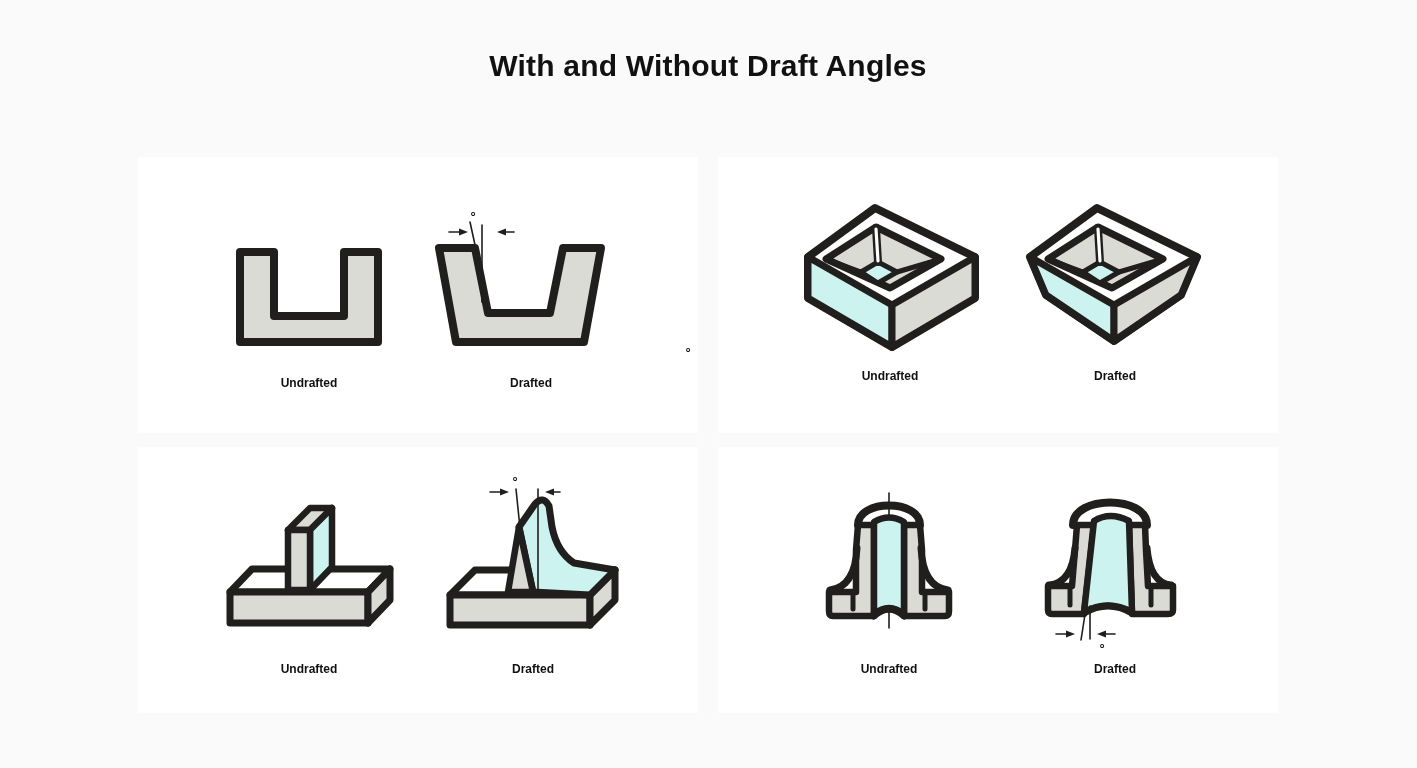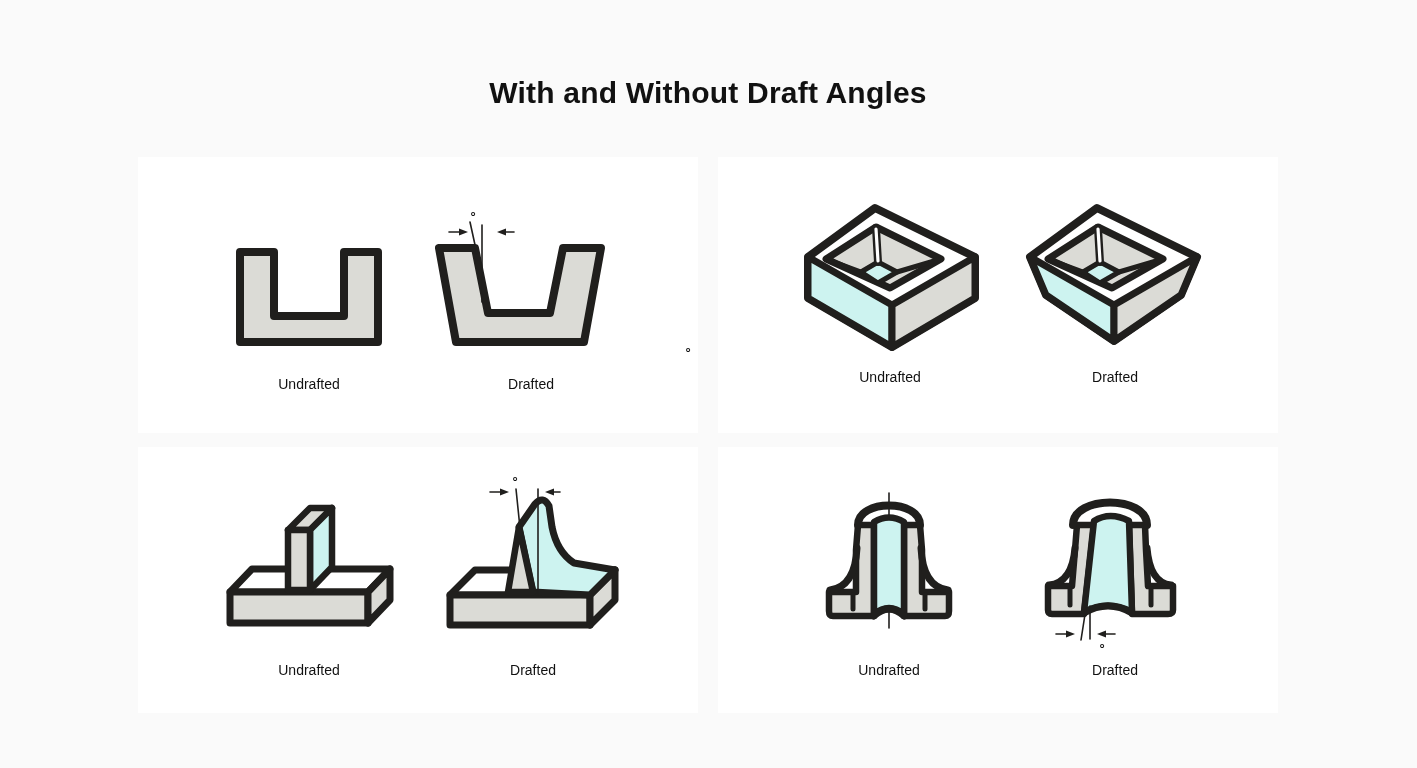--- a/index.html
+++ b/index.html
@@ -4,32 +4,32 @@
 <style>
   html,body{margin:0;padding:0;}
   body{
     width:1417px;height:768px;position:relative;overflow:hidden;
     background:var(--page-bg,#fafafa);
     font-family:"Liberation Sans", sans-serif;
     color:var(--text,#111);
   }
   .stage{position:absolute;inset:0;width:1417px;height:768px;}
   .page-title{
-    position:absolute;left:708px;top:76px;transform:translateX(-50%);
+    position:absolute;left:708px;top:49px;transform:translateX(-50%);
     font-size:30px;font-weight:bold;letter-spacing:.2px;white-space:nowrap;
   }
   .panel{position:absolute;background:var(--panel-bg,#fff);}
   #panel-u     {left:138px;top:157px;width:560px;height:276px;}
   #panel-box   {left:718px;top:157px;width:560px;height:276px;}
   #panel-rib   {left:138px;top:447px;width:560px;height:266px;}
   #panel-boss  {left:718px;top:447px;width:560px;height:266px;}
   .fig-svg{position:absolute;left:0;top:0;width:1417px;height:768px;pointer-events:none;}
   .cap{
     position:absolute;transform:translateX(-50%);
-    font-size:14px;font-weight:normal;white-space:nowrap;
+    font-size:12px;font-weight:bold;white-space:nowrap;
   }
   .deg{
     position:absolute;transform:translateX(-50%);
     font-size:13px;font-weight:bold;line-height:1;
   }
   
   .ln{stroke:var(--outline,#201f1d);stroke-linejoin:round;stroke-linecap:round;}
   .fn{fill:none}.fg{fill:var(--fill-gray,#dbdbd6)}.fc{fill:var(--fill-cyan,#cdf3f0)}.fw{fill:var(--panel-bg,#fff)}
   .w8{stroke-width:8}.w7{stroke-width:7}.w6{stroke-width:6.5}.w5{stroke-width:5}
   .thin{stroke-width:1.6}

